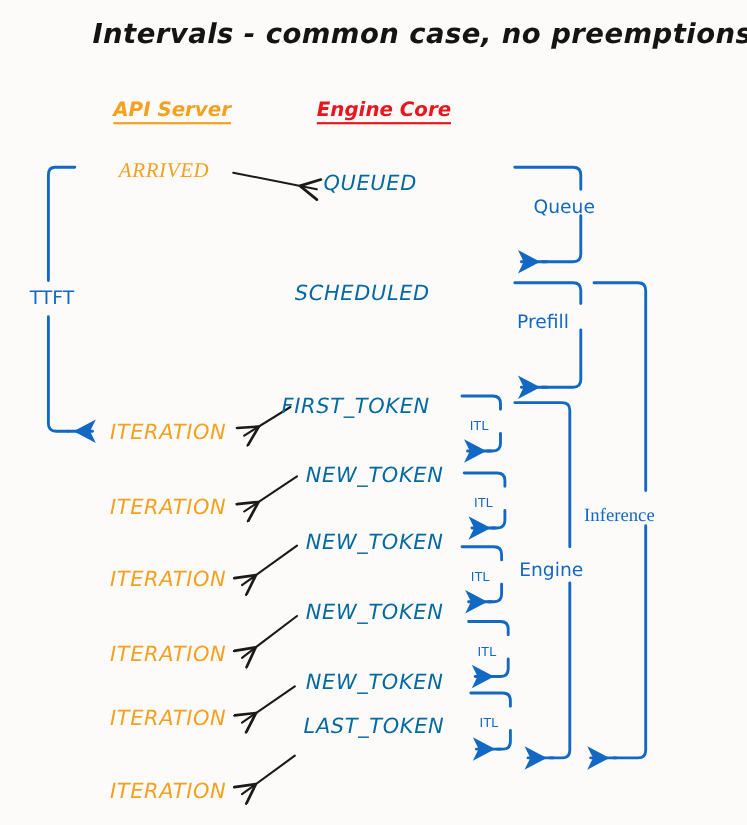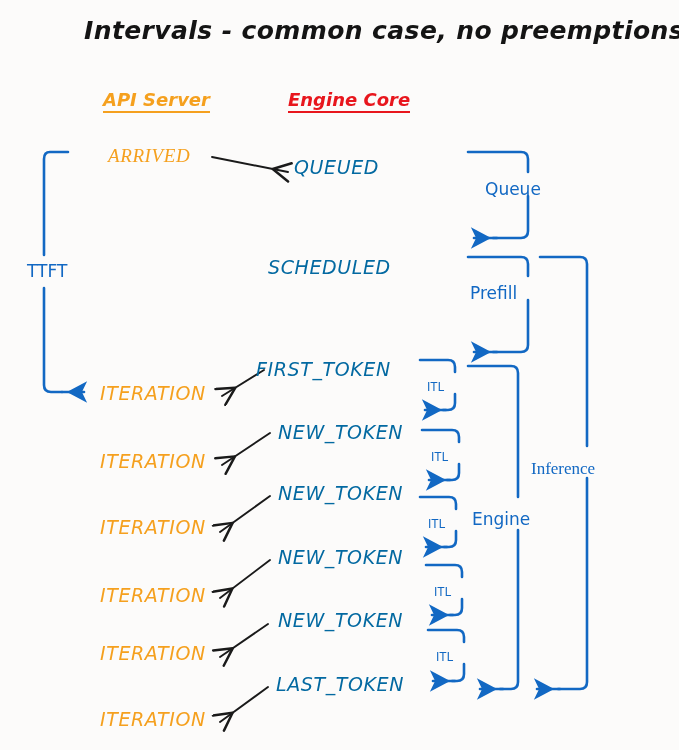--- a/index.html
+++ b/index.html
@@ -170,21 +170,21 @@
       <div class="txt ev core" style="left: 256px; top: 360px;">FIRST_TOKEN</div>
       <div class="txt ev api" style="left: 100px; top: 384px;">ITERATION</div>
       <div class="txt ev core" style="left: 278px; top: 423px;">NEW_TOKEN</div>
       <div class="txt ev api" style="left: 100px; top: 452px;">ITERATION</div>
       <div class="txt ev core" style="left: 278px; top: 484px;">NEW_TOKEN</div>
       <div class="txt ev api" style="left: 100px; top: 518px;">ITERATION</div>
       <div class="txt ev core" style="left: 278px; top: 548px;">NEW_TOKEN</div>
       <div class="txt ev api" style="left: 100px; top: 586px;">ITERATION</div>
       <div class="txt ev core" style="left: 278px; top: 611px;">NEW_TOKEN</div>
       <div class="txt ev api" style="left: 100px; top: 644px;">ITERATION</div>
-      <div class="txt ev core" style="left: 276px; top: 675px; text-align: center;">LAST_TOKEN</div>
+      <div class="txt ev core" style="left: 276px; top: 651px; text-align: center;">LAST_TOKEN</div>
       <div class="txt ev api" style="left: 100px; top: 710px;">ITERATION</div>
     </div>
 
   <div id="intervals-host">
       <div class="txt blbl" style="left: 27px; top: 263px;">TTFT</div>
       <div class="txt blbl" style="left: 485px; top: 181px;">Queue</div>
       <div class="txt blbl" style="left: 470px; top: 285px;">Prefill</div>
       <div class="txt blbl" style="left: 472px; top: 511px;">Engine</div>
       <div class="txt blbl" style="left: 531px; top: 460px; font-family: Liberation Serif, serif;">Inference</div>
     </div>

